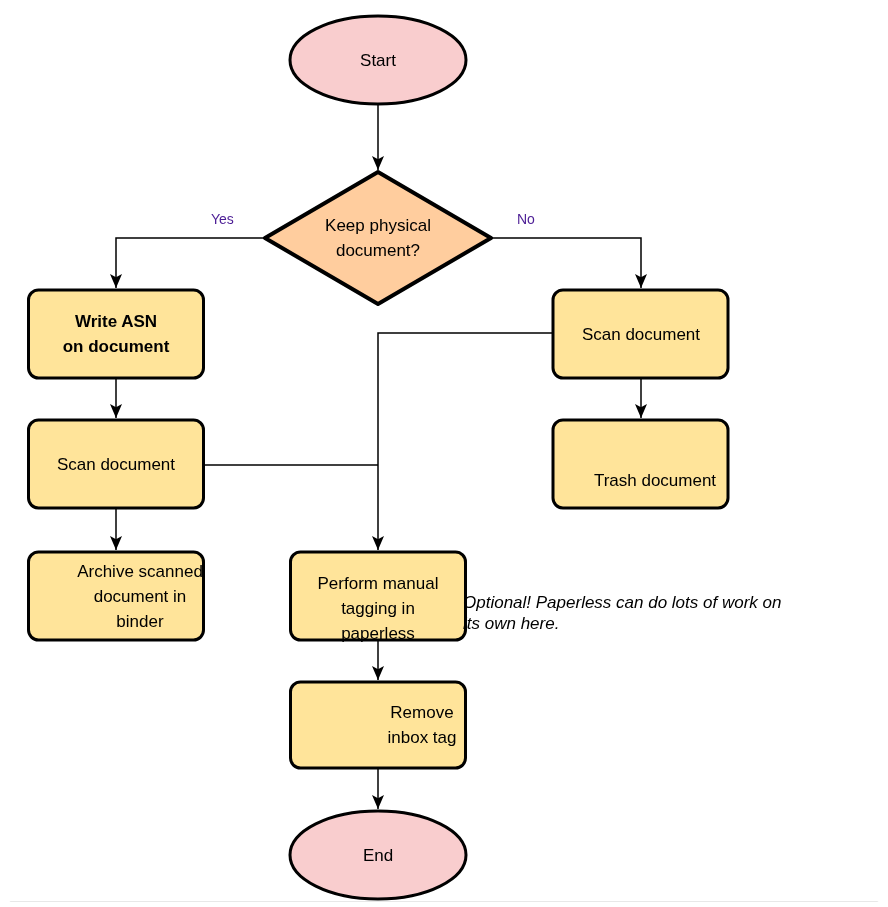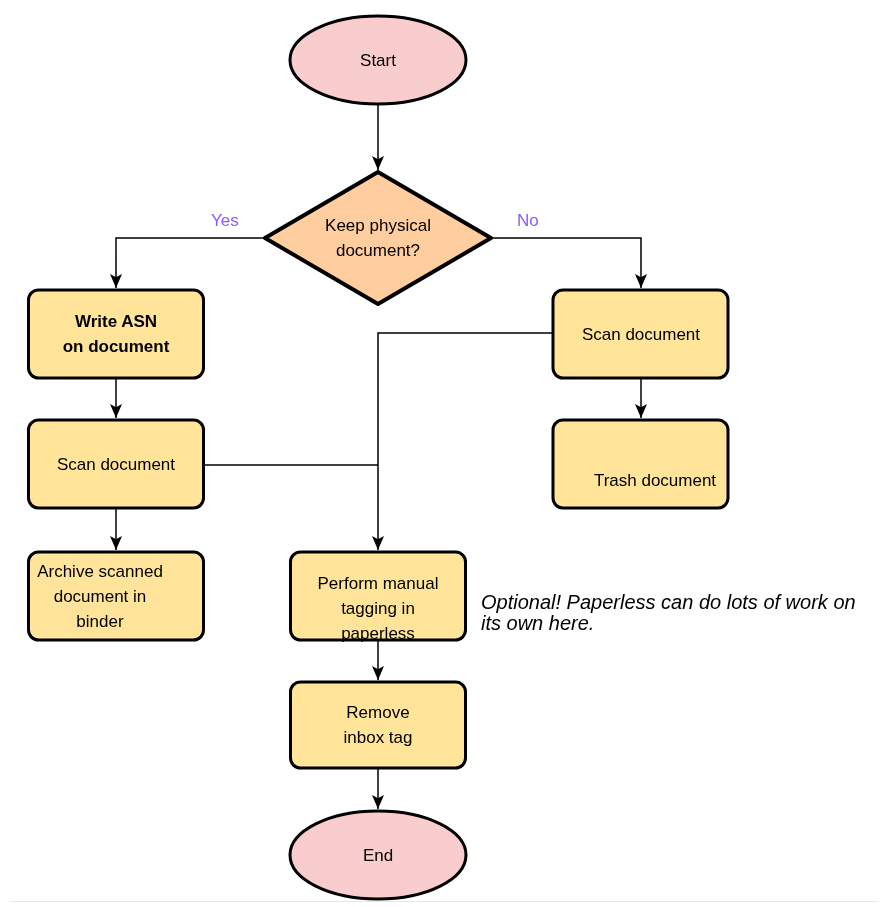--- a/index.html
+++ b/index.html
@@ -44,29 +44,29 @@
     justify-content: center;
     text-align: center;
     font-size: 17px;
     line-height: 25px;
     color: #000000;
     white-space: pre-line;
     pointer-events: none;
   }
   .edge-label {
     position: absolute;
-    font-size: 17px;
-    color: #8b5cf6;
+    font-size: 14px;
+    color: #4c1d95;
   }
   .annotation {
     position: absolute;
-    left: 481px;
+    left: 463px;
     top: 592px;
     width: 404px;
-    font-size: 20px;
+    font-size: 17px;
     line-height: 21px;
     font-style: italic;
     color: #000000;
     white-space: pre-line;
   }
   .bottom-separator {
     position: absolute;
     left: 0;
     top: 901px;
     width: 888px;
@@ -112,33 +112,33 @@
   <div class="node-label" style="left:290px; top:16px; width:176px; height:88px;">Start</div>
 
   <div class="node-label" style="left:265px; top:172px; width:226px; height:132px;">Keep physical
 document?</div>
 
   <div class="node-label" style="left:28px; top:290px; width:176px; height:88px;font-weight:bold;">Write ASN
 on document</div>
 
   <div class="node-label" style="left:28px; top:420px; width:176px; height:88px;">Scan document</div>
 
-  <div class="node-label" style="left:28px; top:552px; width:144px; height:88px;">Archive scanned
+  <div class="node-label" style="left:28px; top:552px; width:144px; height:88px;padding-left:40px;">Archive scanned
 document in
 binder</div>
 
   <div class="node-label" style="left:553px; top:290px; width:176px; height:88px;">Scan document</div>
 
   <div class="node-label" style="left:553px; top:436px; width:204px; height:88px;">Trash document</div>
 
   <div class="node-label" style="left:290px; top:552px; width:176px; height:112px;">Perform manual
 tagging in
 paperless</div>
 
-  <div class="node-label" style="left:290px; top:682px; width:176px; height:86px;">Remove
+  <div class="node-label" style="left:290px; top:682px; width:176px; height:86px;padding-left:44px;">Remove
 inbox tag</div>
 
   <div class="node-label" style="left:290px; top:811px; width:176px; height:88px;">End</div>
 
   <div class="edge-label" style="left:211px; top:211px;">Yes</div>
 
   <div class="edge-label" style="left:508px; top:211px;margin-left:9px;">No</div>
 
   <div class="annotation">Optional! Paperless can do lots of work on
 its own here.</div>

